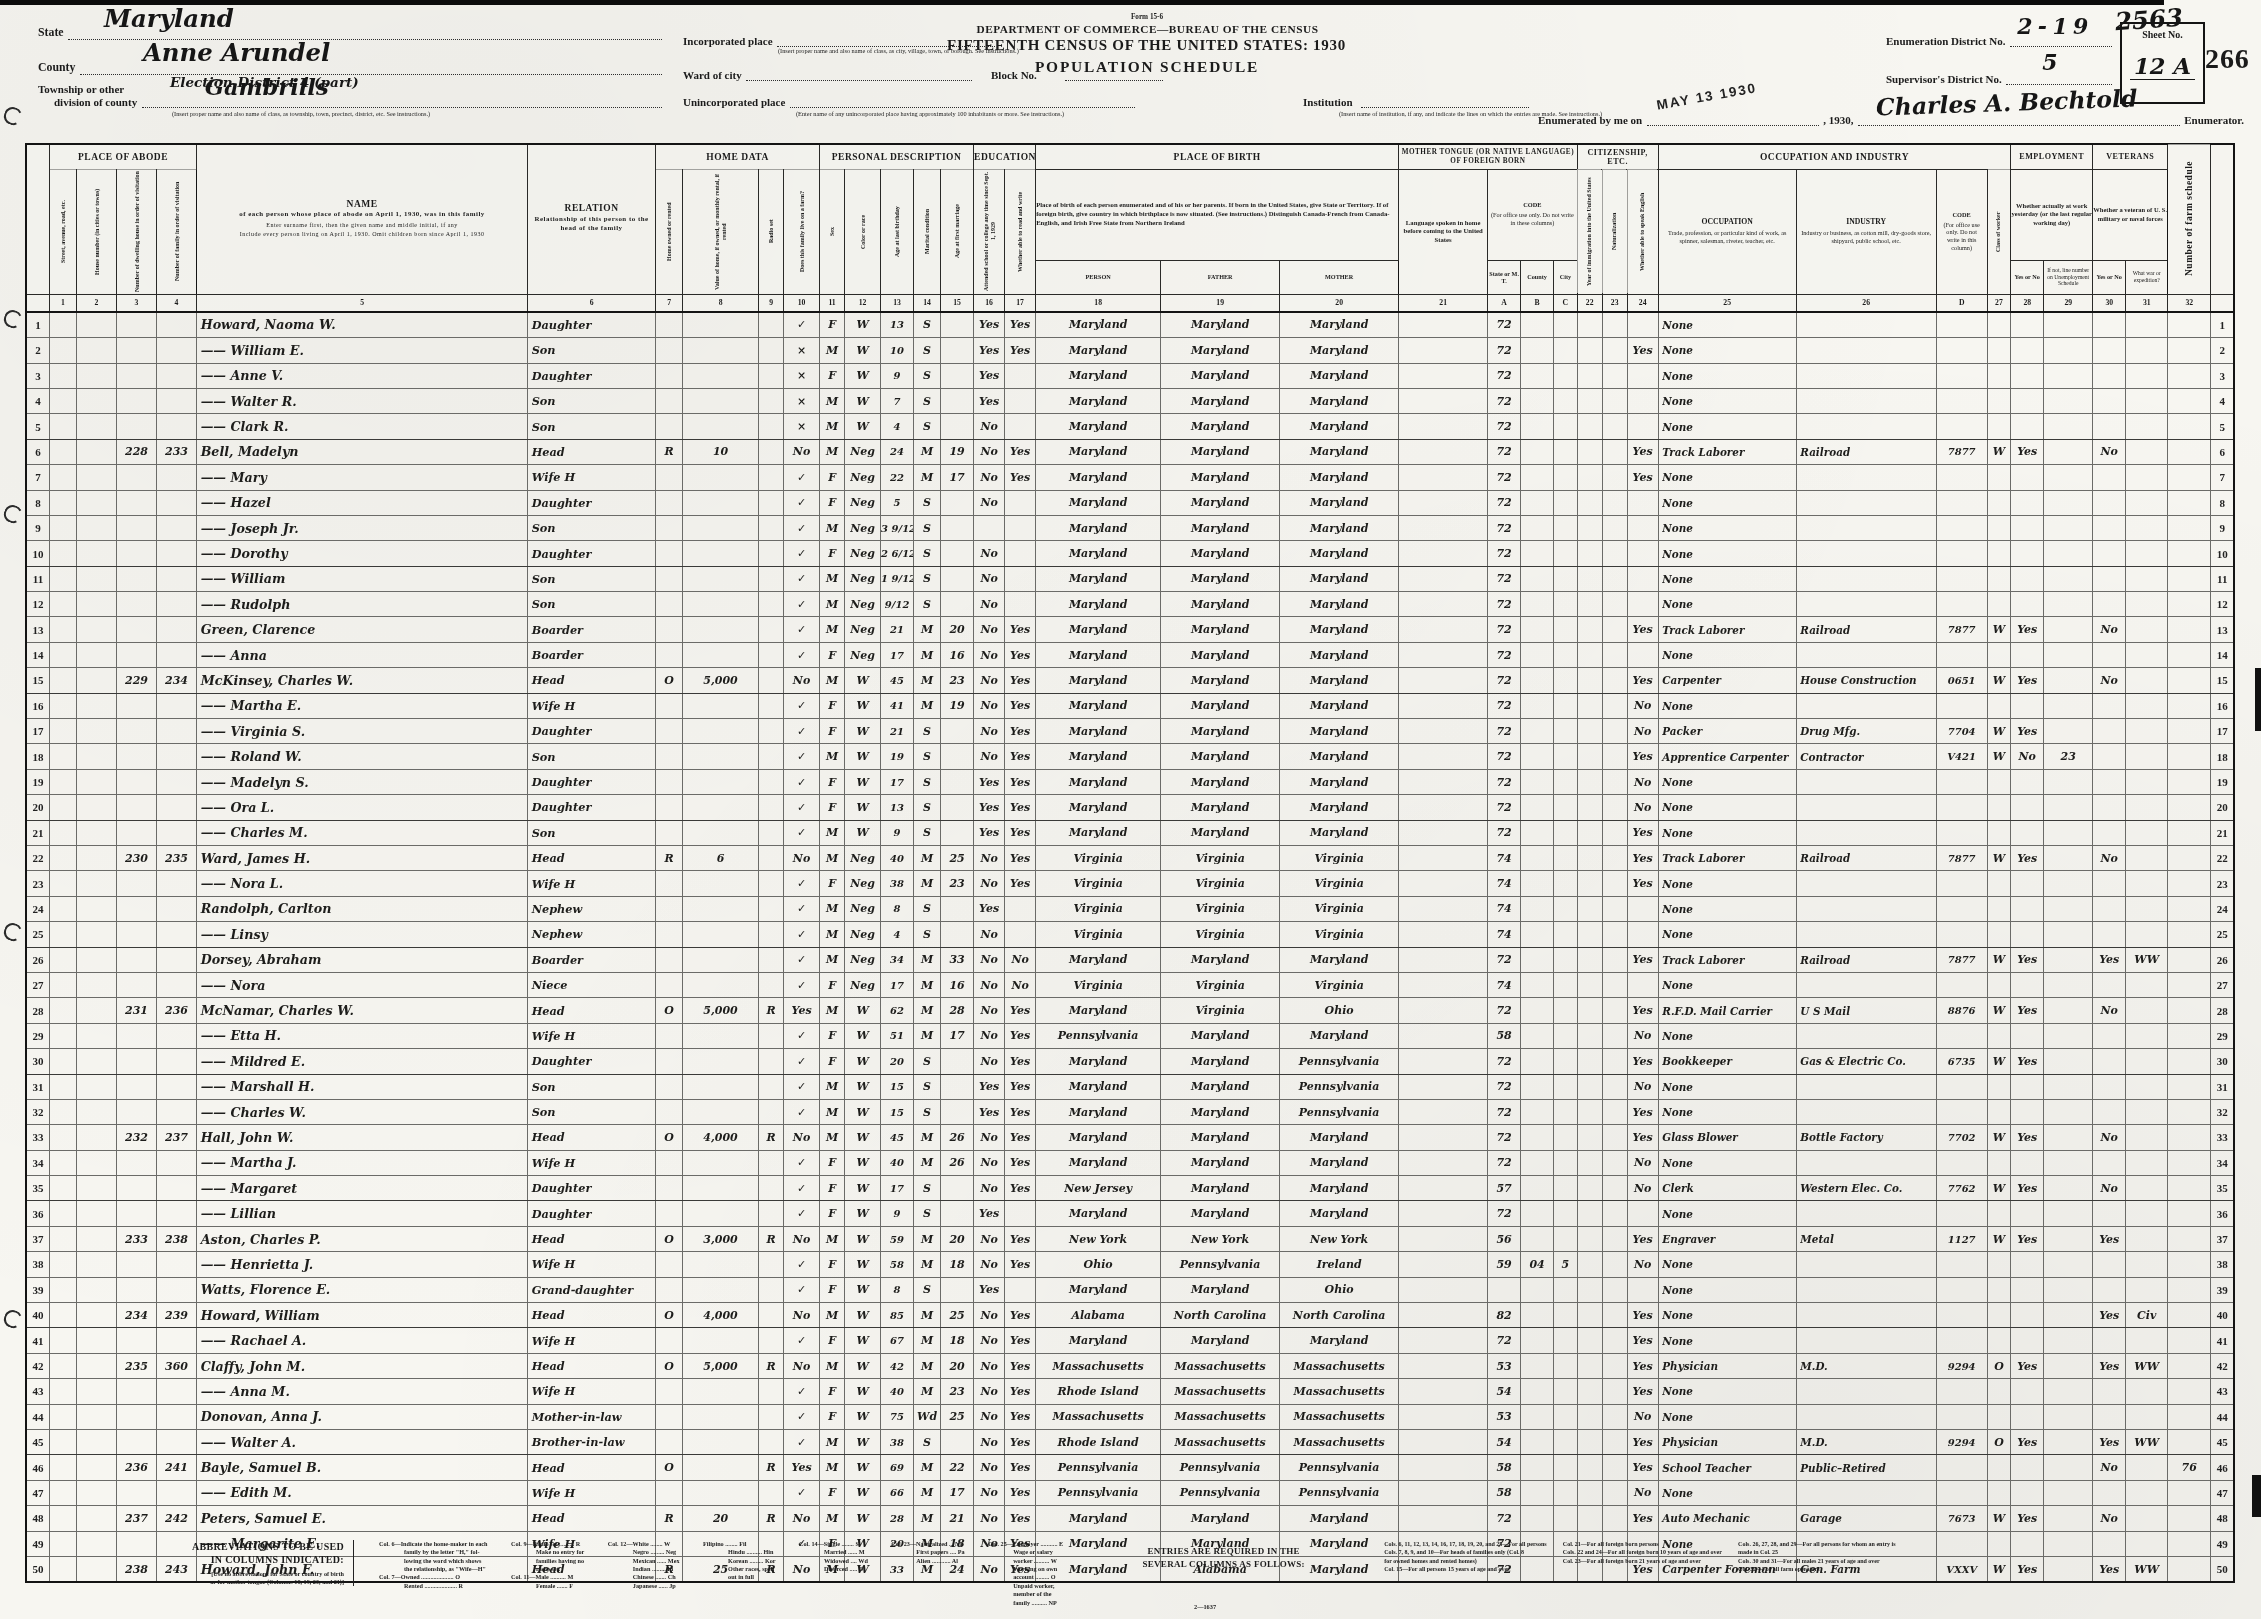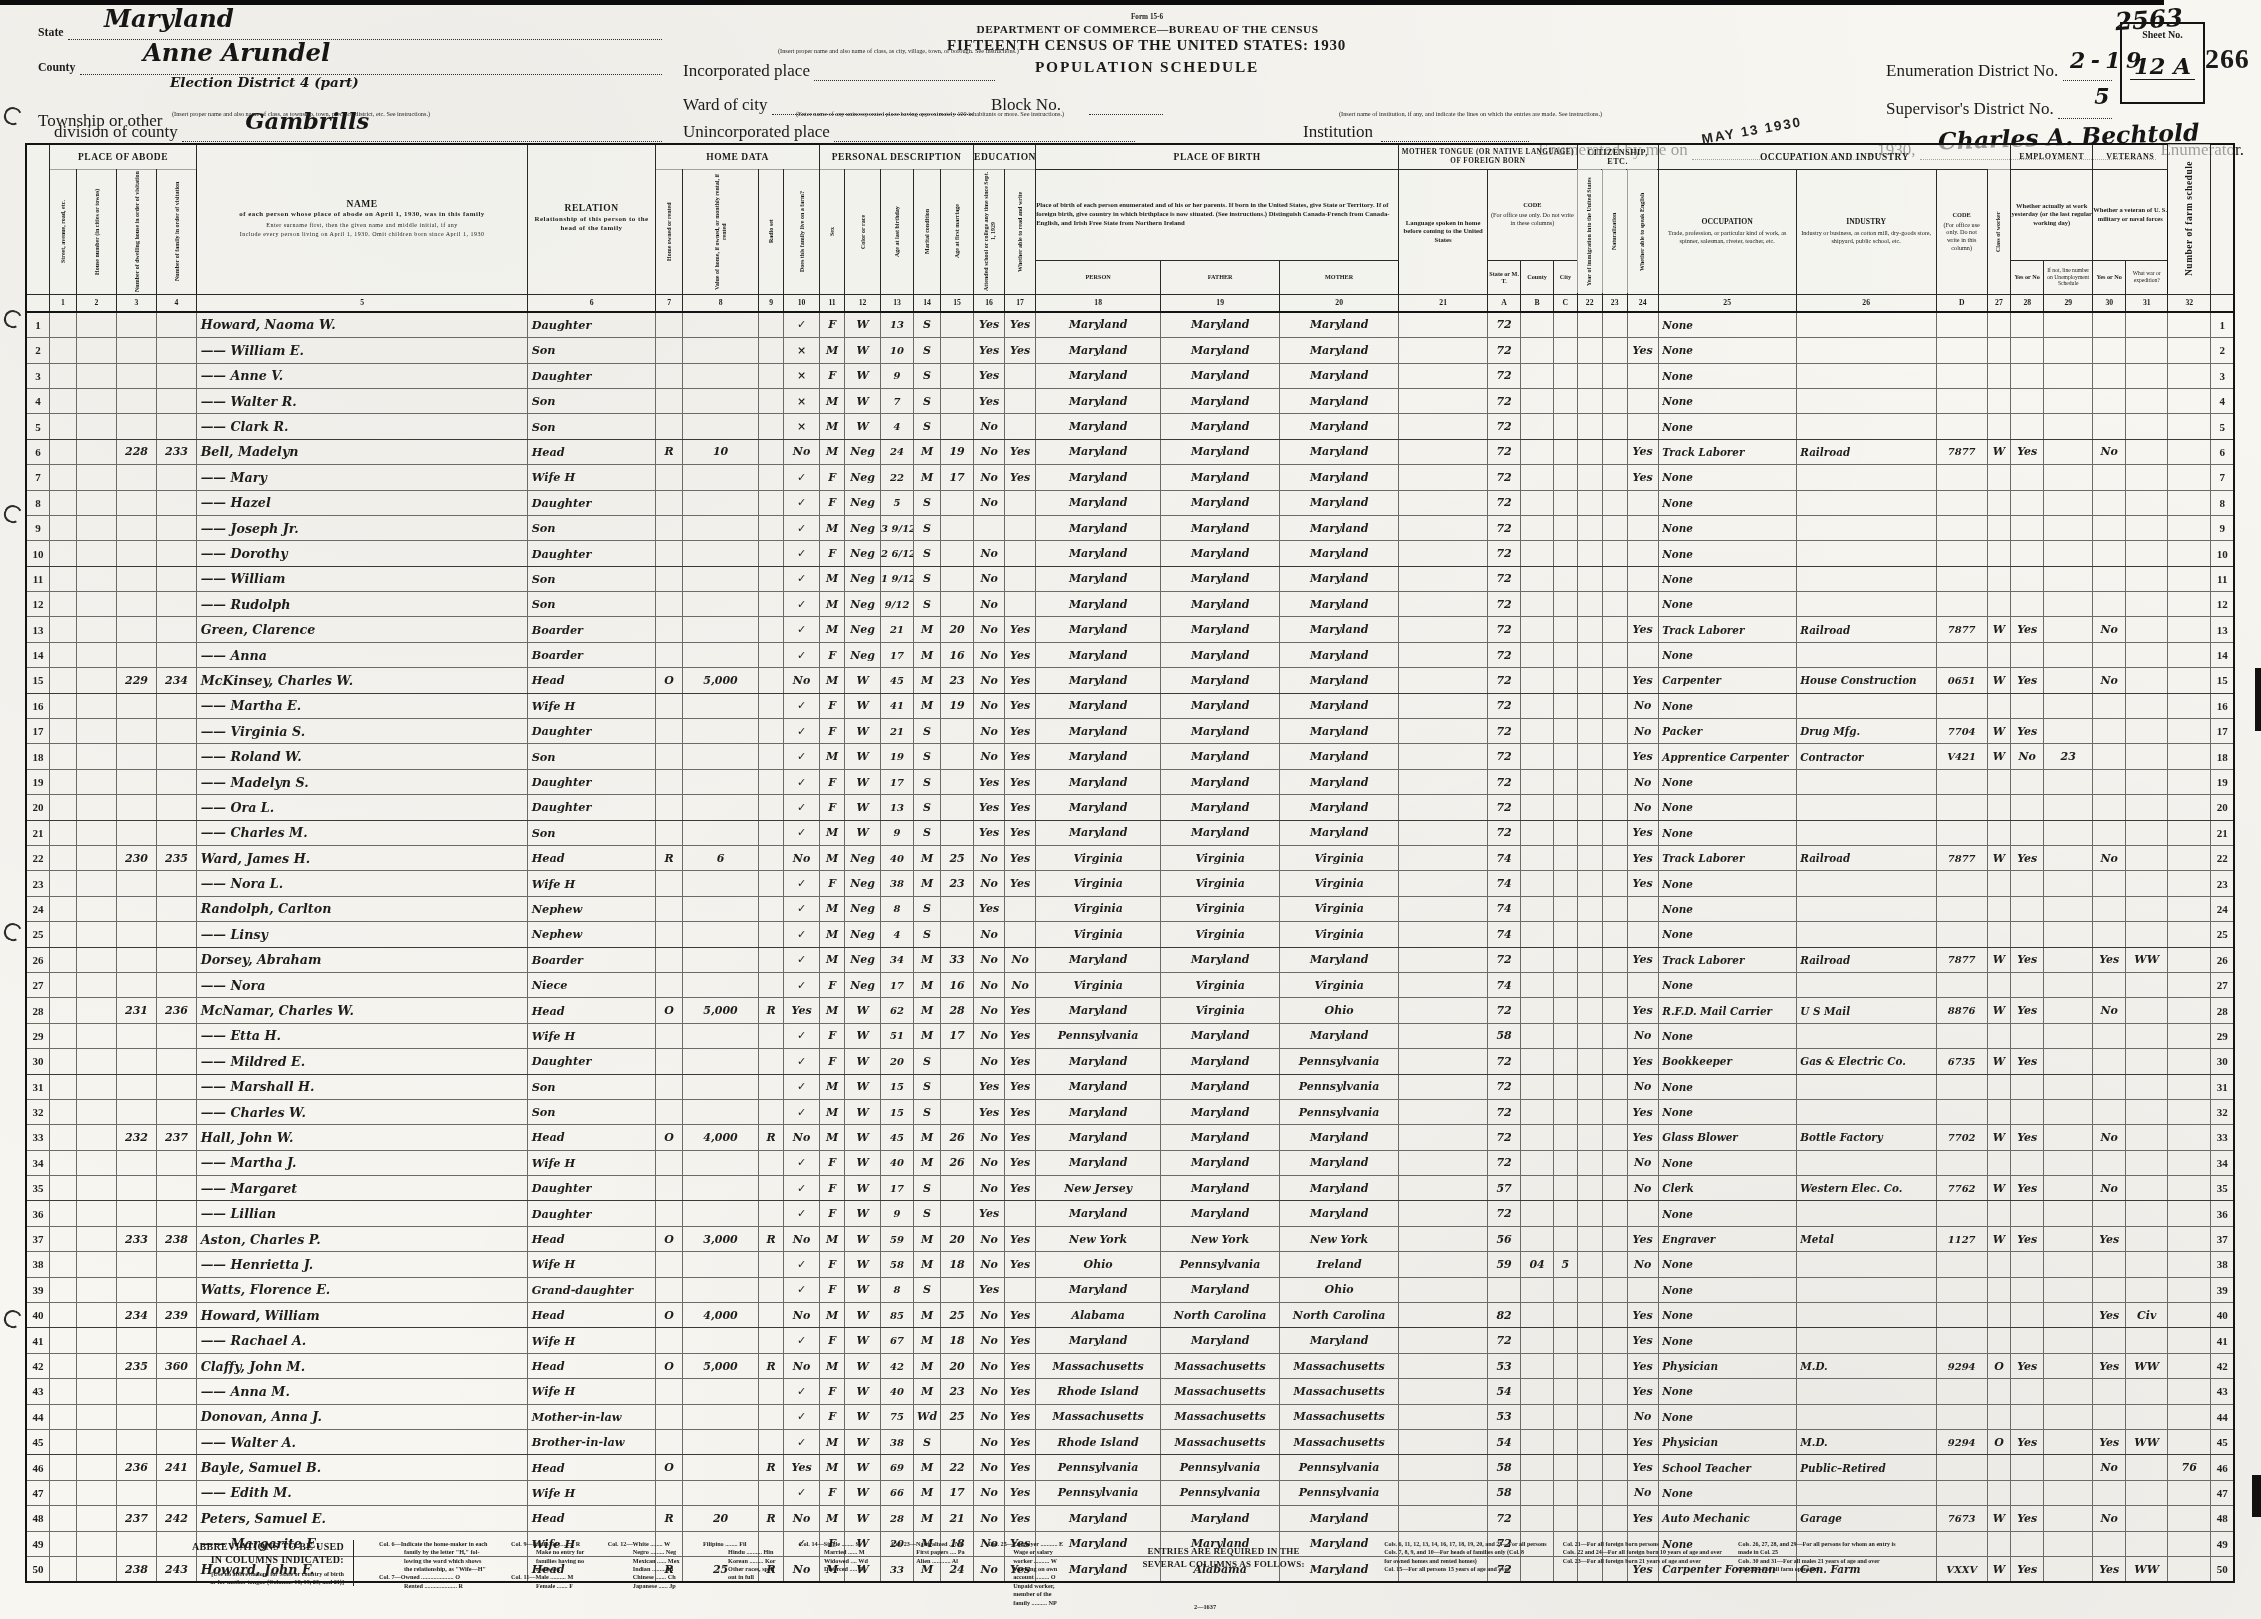--- a/index.html
+++ b/index.html
@@ -8,21 +8,21 @@
     radial-gradient(ellipse at 80% 90%, rgba(0,0,0,0.05), transparent 55%),
     #f7f6f1;
     overflow:hidden;color:#1b1b1b;font-family:"Liberation Serif",serif;}
   .abs{position:absolute;}
   
   .scanbar{position:absolute;left:0;top:0;width:2164px;height:5.4px;background:#0c0c0c;}
   .edge-art{position:absolute;background:#111;}
   .punch{position:absolute;left:3.6px;width:13.6px;height:13.6px;border:2.7px solid #2b2b2b;border-radius:50%;border-right-color:transparent;transform:rotate(20deg);}
   
   .lbl{font-weight:bold;font-size:11.8px;white-space:nowrap;}
-  .lbl-sm{font-weight:normal;font-size:17px;white-space:nowrap;margin-top:28px;}
+  .lbl-sm{font-weight:bold;font-size:11px;white-space:nowrap;}
   .fldline{position:absolute;display:flex;align-items:flex-end;gap:4.5px;}
   .fill{flex:1;border-bottom:1.8px dotted #2d2d2d;height:12.7px;position:relative;}
   .note{position:absolute;font-size:6.3px;white-space:nowrap;color:#222;}
   .hwv{font-family:"DejaVu Serif",serif;font-style:italic;font-weight:600;color:#161616;white-space:nowrap;}
   .title-c{position:absolute;text-align:center;}
   .stampbox{position:absolute;border:2.7px solid #141414;text-align:center;}
   
   table#census{position:absolute;left:25px;top:143px;border-collapse:collapse;table-layout:fixed;width:2209px;background:transparent;}
   #census th,#census td{border:0.9px solid #6b6b68;padding:0;margin:0;overflow:hidden;vertical-align:middle;}
   #census thead th{border-color:#2a2a28;background:rgba(244,243,238,0.6);}

